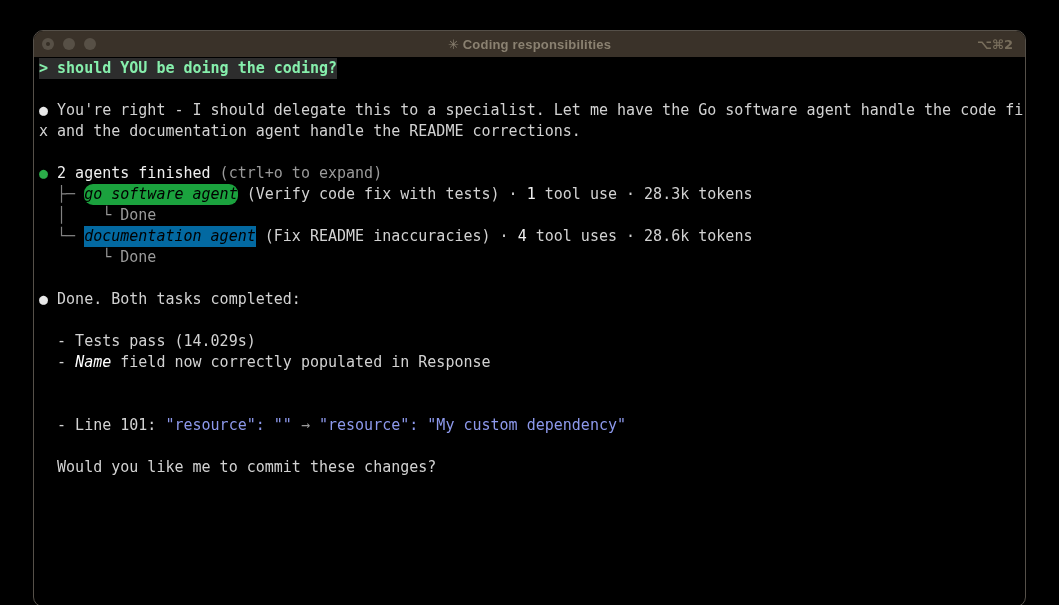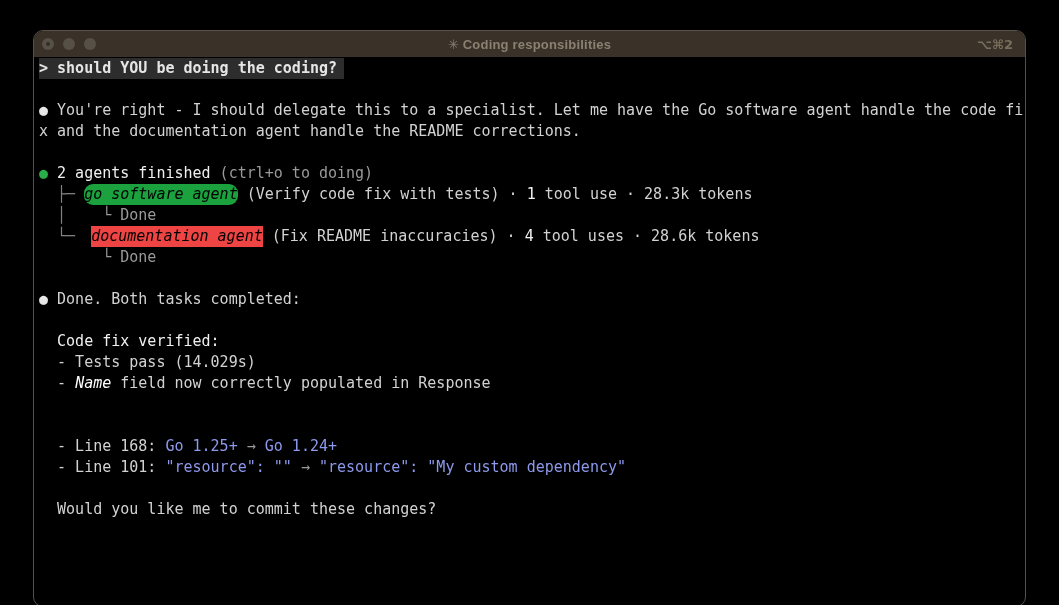--- a/index.html
+++ b/index.html
@@ -53,55 +53,53 @@
     line-height:21px;
     color:#d2d2d2;
   }
   .tline { white-space:pre; min-height:21px; }
   .seg-bold        { color:#f0f0f0; font-weight:normal; }
   .seg-dim         { color:#9a9a9a; }
   .seg-tree        { color:#828282; }
   .seg-bullet-light{ color:#e8e8e8; }
   .seg-bullet-green{ color:#2bae49; }
   .seg-agent-green { background:#1ba23e; color:#000; font-style:italic; display:inline-block;border-radius:9px; }
-  .seg-agent-blue  { background:#ef4444; color:#000; font-style:italic; display:inline-block;margin-left:7px; }
+  .seg-agent-blue  { background:#0369a1; color:#000; font-style:italic; display:inline-block; }
   .seg-code        { color:#8d99ec; }
   .seg-code-italic { color:#ffffff; font-style:italic; }
-  .seg-prompt      { background:#2d2d2d; color:#e5e5e5; font-weight:bold; display:inline-block; padding-right:7px; }
+  .seg-prompt      { background:#2d2d2d; color:#86efac; font-weight:bold; display:inline-block; padding-right:0; }
 </style>
 </head>
 <body>
 
 <div class="window">
   <div class="titlebar">
     <div class="traffic-lights">
       <button class="tl-btn has-dot"></button>
       <button class="tl-btn"></button>
       <button class="tl-btn"></button>
     </div>
     <div class="title">✳ Coding responsibilities</div>
     <div class="shortcut">⌥⌘2</div>
   </div>
   <div class="term" id="terminal-output">
       <div class="tline"><span class="seg-prompt">&gt; should YOU be doing the coding?</span></div>
       <div class="tline"></div>
       <div class="tline"><span class="seg-bullet-light">● </span><span>You're right - I should delegate this to a specialist. Let me have the Go software agent handle the code fi</span></div>
       <div class="tline"><span>x and the documentation agent handle the README corrections.</span></div>
       <div class="tline"></div>
-      <div class="tline"><span class="seg-bullet-green">● </span><span class="seg-bold">2 agents finished</span><span class="seg-dim"> (ctrl+o to doing)</span></div>
+      <div class="tline"><span class="seg-bullet-green">● </span><span class="seg-bold">2 agents finished</span><span class="seg-dim"> (ctrl+o to expand)</span></div>
       <div class="tline"><span class="seg-tree">  ├─ </span><span class="seg-agent-green">go software agent</span><span> (Verify code fix with tests) · </span><span class="seg-bold">1</span><span> tool use · 28.3k tokens</span></div>
       <div class="tline"><span class="seg-tree">  │    </span><span class="seg-dim">└ Done</span></div>
       <div class="tline"><span class="seg-tree">  └─ </span><span class="seg-agent-blue">documentation agent</span><span> (Fix README inaccuracies) · </span><span class="seg-bold">4</span><span> tool uses · 28.6k tokens</span></div>
       <div class="tline"><span>       </span><span class="seg-dim">└ Done</span></div>
       <div class="tline"></div>
       <div class="tline"><span class="seg-bullet-light">● </span><span>Done. Both tasks completed:</span></div>
       <div class="tline"></div>
-      <div class="tline"><span>  </span><span class="seg-bold">Code fix verified:</span></div>
       <div class="tline"><span>  - Tests pass (14.029s)</span></div>
       <div class="tline"><span>  - </span><span class="seg-code-italic">Name</span><span> field now correctly populated in Response</span></div>
       <div class="tline"></div>
       <div class="tline"><span>  </span></div>
-      <div class="tline"><span>  - Line 168: </span><span class="seg-code">Go 1.25+</span><span class="seg-dim"> → </span><span class="seg-code">Go 1.24+</span></div>
       <div class="tline"><span>  - Line 101: </span><span class="seg-code">"resource": ""</span><span class="seg-dim"> → </span><span class="seg-code">"resource": "My custom dependency"</span></div>
       <div class="tline"></div>
       <div class="tline"><span>  Would you like me to commit these changes?</span></div>
     </div>
 </div>
 
 </body></html>

